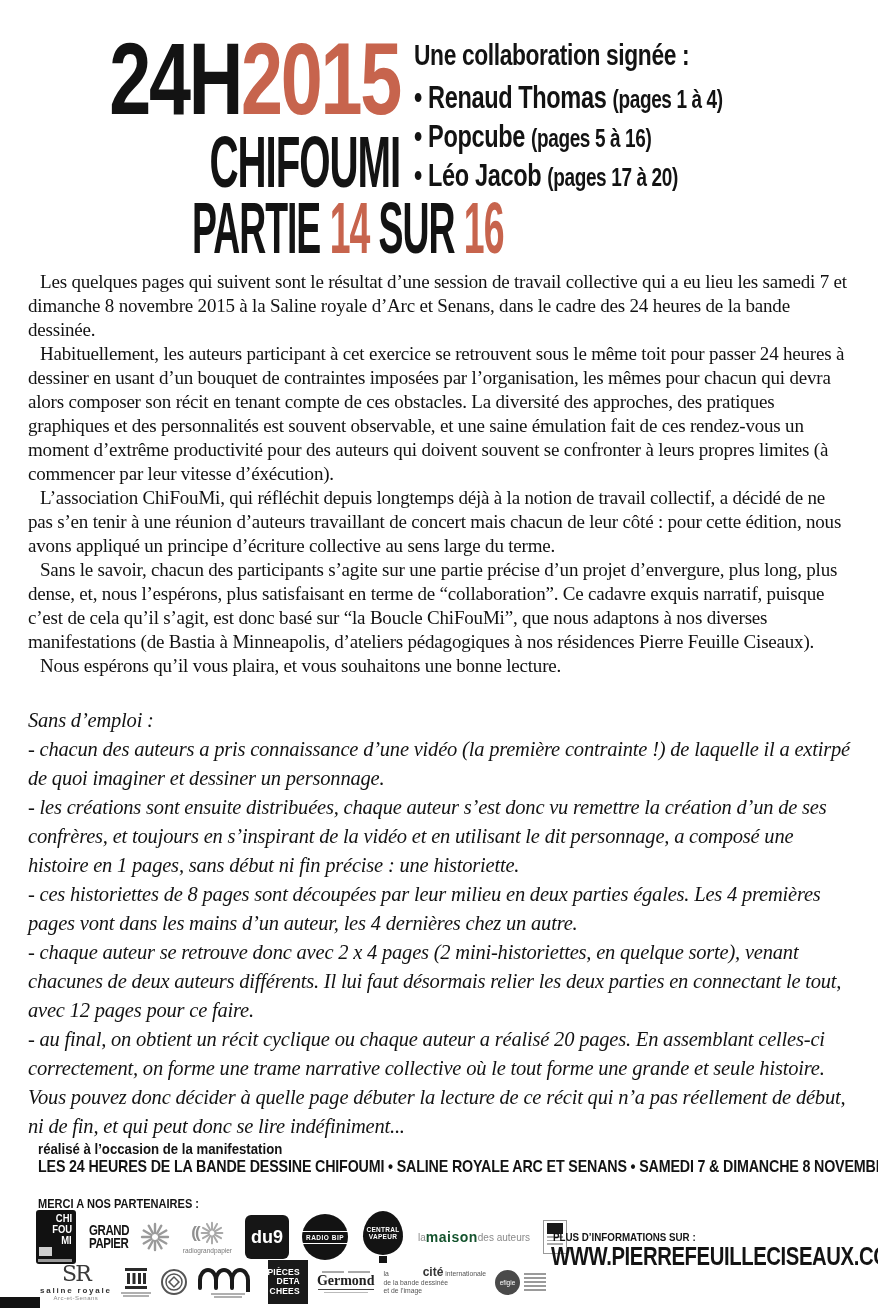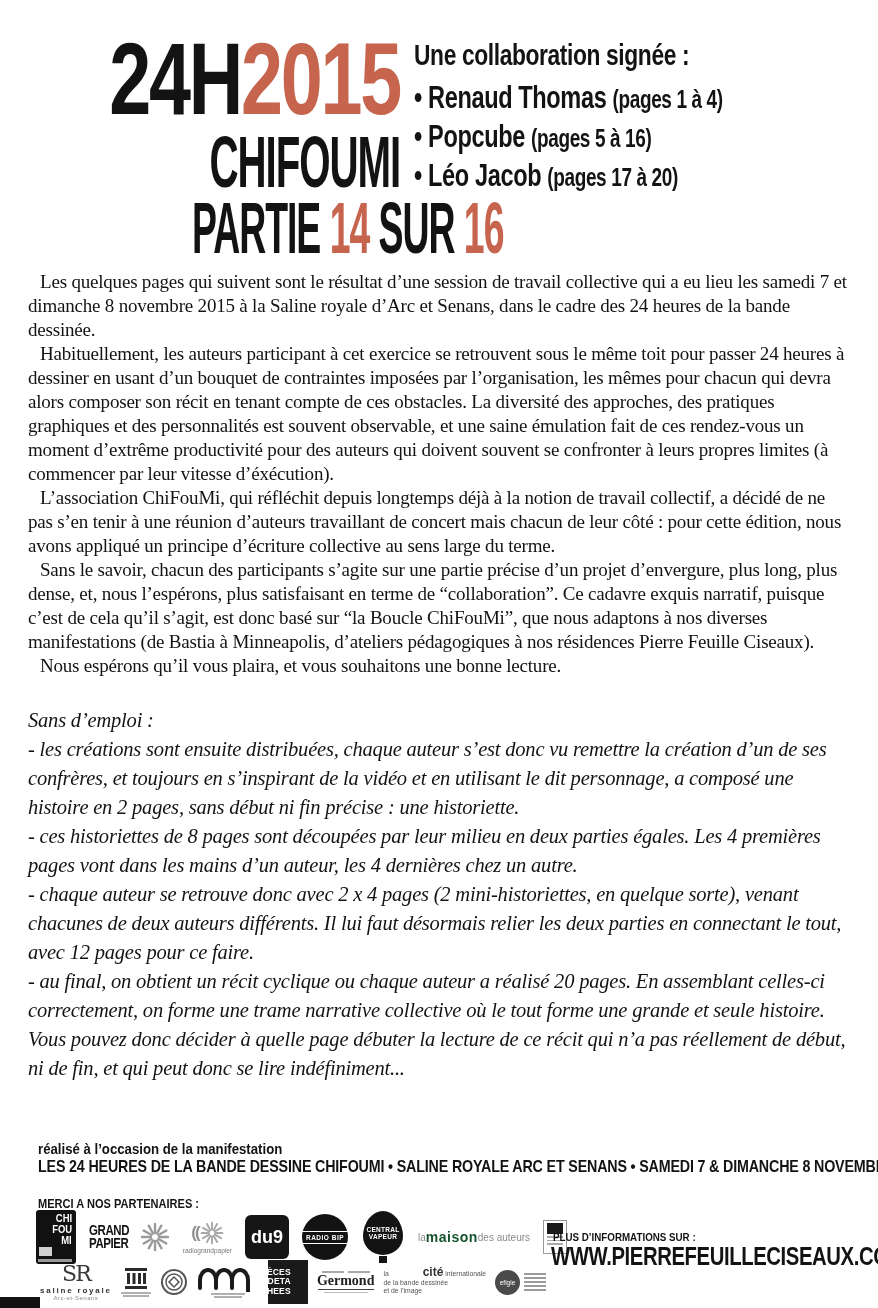--- a/index.html
+++ b/index.html
@@ -94,21 +94,21 @@
   .sr{display:flex;flex-direction:column;align-items:center;}
   .sr-mono{font-family:"DejaVu Serif",serif;font-size:22px;color:#3a3a3a;letter-spacing:-2px;line-height:22px;}
   .sr-l1{font-size:8px;letter-spacing:1.8px;color:#333;font-weight:bold;margin-top:1px;}
   .sr-l2{font-size:6px;letter-spacing:0.5px;color:#888;}
 
   .unesco{display:flex;flex-direction:column;align-items:center;gap:1px;}
   .tiny-lines{display:flex;flex-direction:column;gap:1.5px;align-items:center;}
   .tiny-lines i{display:block;height:1.5px;background:#b0b0b0;}
 
   .pieces-box{width:40px;height:44px;background:#1a1a1a;color:#fff;display:flex;flex-direction:column;
-              align-items:flex-end;justify-content:center;padding-right:17px;box-sizing:border-box;}
+              align-items:flex-end;justify-content:center;padding-right:8px;box-sizing:border-box;}
   .pieces-box span{font-size:8.5px;font-weight:bold;line-height:9.5px;letter-spacing:0.2px;}
 
   .germond{display:flex;flex-direction:column;align-items:center;justify-content:space-between;}
   .germond-top{display:flex;gap:4px;margin-bottom:1px;}
   .germond-top i{display:block;width:22px;height:1.5px;background:#aaa;}
   .germond-name{font-family:"Liberation Serif",serif;font-weight:bold;font-size:14px;color:#222;line-height:14px;}
   .germond-under{width:56px;height:1px;background:#444;margin-top:1px;}
   .germond-cap{width:44px;height:1.5px;background:#bbb;margin-top:2px;}
 
   .cite{font-size:6.8px;color:#555;line-height:8.5px;white-space:nowrap;}
@@ -145,21 +145,22 @@
   <div class="body-text">
     <p>Les quelques pages qui suivent sont le résultat d’une session de travail collective qui a eu lieu les samedi 7 et dimanche 8 novembre 2015 à la Saline royale d’Arc et Senans, dans le cadre des 24 heures de la bande dessinée.</p>
     <p>Habituellement, les auteurs participant à cet exercice se retrouvent sous le même toit pour passer 24 heures à dessiner en usant d’un bouquet de contraintes imposées par l’organisation, les mêmes pour chacun qui devra alors composer son récit en tenant compte de ces obstacles. La diversité des approches, des pratiques graphiques et des personnalités est souvent observable, et une saine émulation fait de ces rendez-vous un moment d’extrême productivité pour des auteurs qui doivent souvent se confronter à leurs propres limites (à commencer par leur vitesse d’éxécution).</p>
     <p>L’association ChiFouMi, qui réfléchit depuis longtemps déjà à la notion de travail collectif, a décidé de ne pas s’en tenir à une réunion d’auteurs travaillant de concert mais chacun de leur côté : pour cette édition, nous avons appliqué un principe d’écriture collective au sens large du terme.</p>
     <p>Sans le savoir, chacun des participants s’agite sur une partie précise d’un projet d’envergure, plus long, plus dense, et, nous l’espérons, plus satisfaisant en terme de “collaboration”. Ce cadavre exquis narratif, puisque c’est de cela qu’il s’agit, est donc basé sur “la Boucle ChiFouMi”, que nous adaptons à nos diverses manifestations (de Bastia à Minneapolis, d’ateliers pédagogiques à nos résidences Pierre Feuille Ciseaux).</p>
     <p>Nous espérons qu’il vous plaira, et vous souhaitons une bonne lecture.</p>
   </div>
 
   <div class="mode">
     <p class="ml0">Sans d’emploi :</p>
-    <p class="ml2">- les créations sont ensuite distribuées, chaque auteur s’est donc vu remettre la création d’un de ses confrères, et toujours en s’inspirant de la vidéo et en utilisant le dit personnage, a composé une histoire en 2 pages, sans début ni fin précise : une historiette.</p>
+    <p class="ml1">- chacun des auteurs a pris connaissance d’une vidéo (la première contrainte !) de laquelle il a extirpé de quoi imaginer et dessiner un personnage.</p>
+    <p class="ml2">- les créations sont ensuite distribuées, chaque auteur s’est donc vu remettre la création d’un de ses confrères, et toujours en s’inspirant de la vidéo et en utilisant le dit personnage, a composé une histoire en 1 pages, sans début ni fin précise : une historiette.</p>
     <p class="ml3">- ces historiettes de 8 pages sont découpées par leur milieu en deux parties égales. Les 4 premières pages vont dans les mains d’un auteur, les 4 dernières chez un autre.</p>
     <p class="ml4">- chaque auteur se retrouve donc avec 2 x 4 pages (2 mini-historiettes, en quelque sorte), venant chacunes de deux auteurs différents. Il lui faut désormais relier les deux parties en connectant le tout, avec 12 pages pour ce faire.</p>
     <p class="ml5">- au final, on obtient un récit cyclique ou chaque auteur a réalisé 20 pages. En assemblant celles-ci correctement, on forme une trame narrative collective où le tout forme une grande et seule histoire. Vous pouvez donc décider à quelle page débuter la lecture de ce récit qui n’a pas réellement de début, ni de fin, et qui peut donc se lire indéfiniment...</p>
   </div>
 
   <div class="realise">réalisé à l’occasion de la manifestation</div>
   <div class="event-line">LES 24 HEURES DE LA BANDE DESSINE CHIFOUMI • SALINE ROYALE ARC ET SENANS • SAMEDI 7 &amp; DIMANCHE 8 NOVEMBRE 2015</div>
   <div class="partners-h">MERCI A NOS PARTENAIRES :</div>
 
   <div class="logos1">

